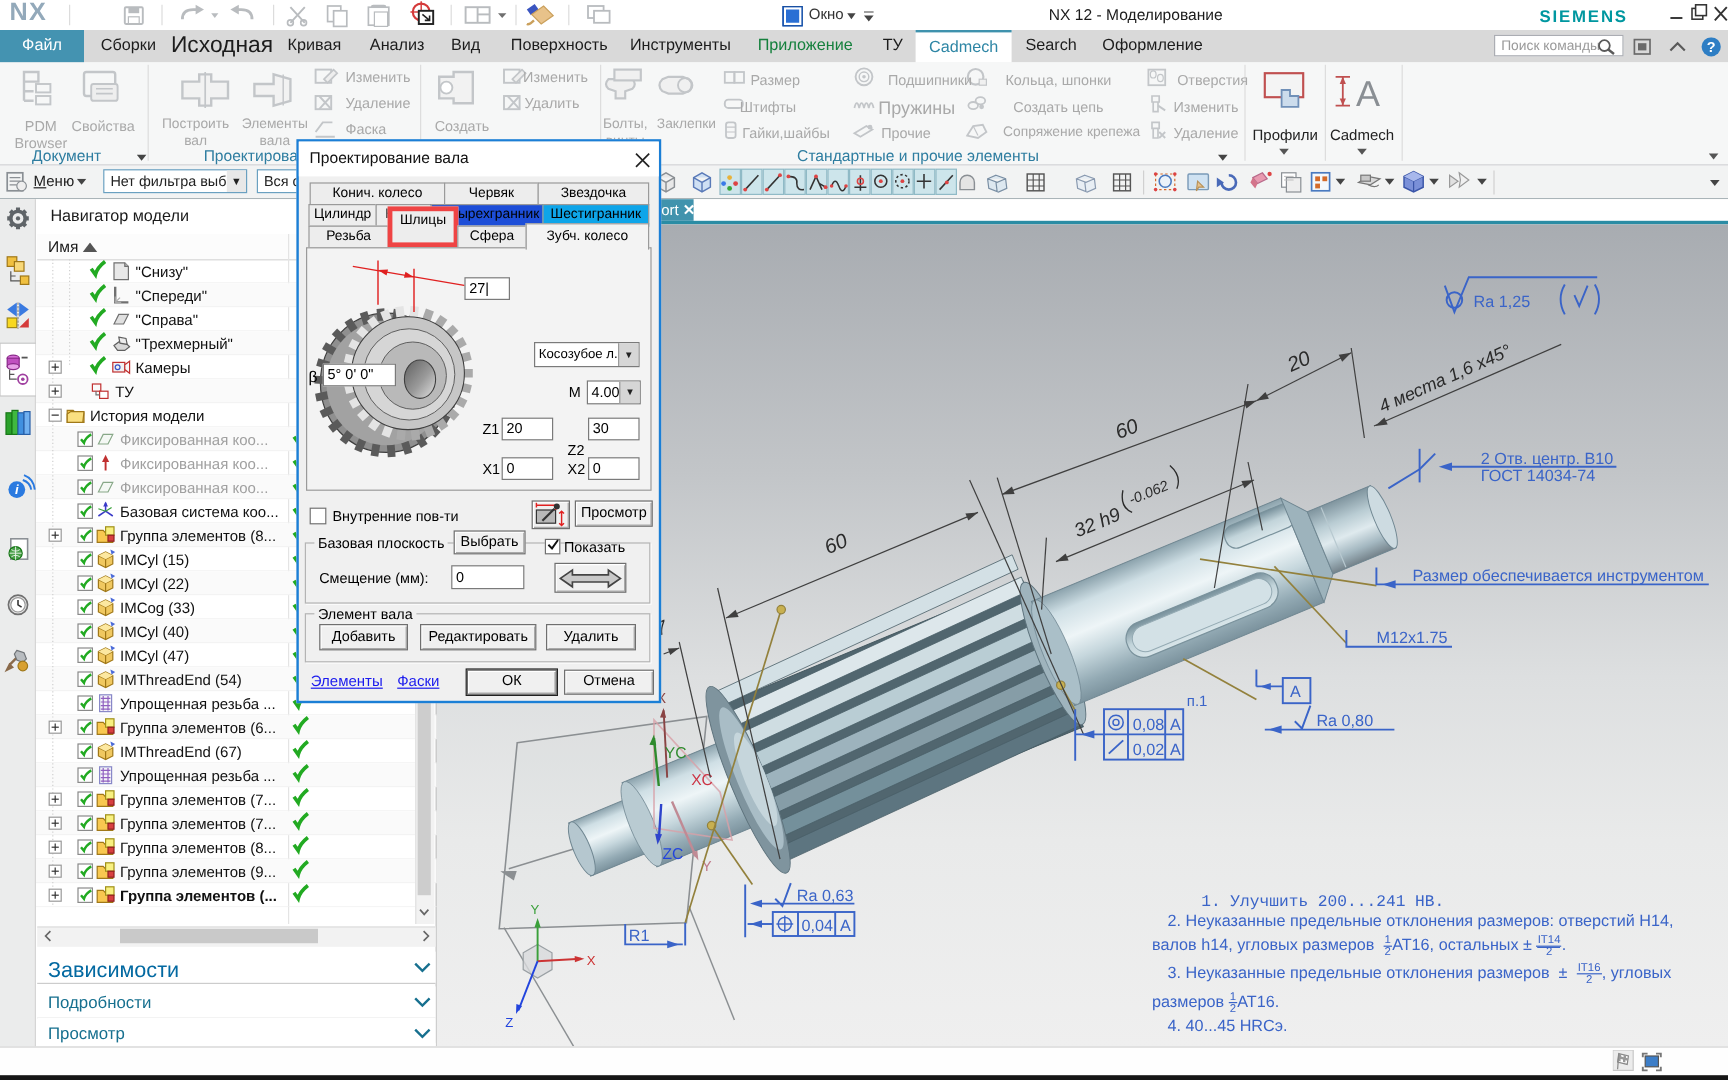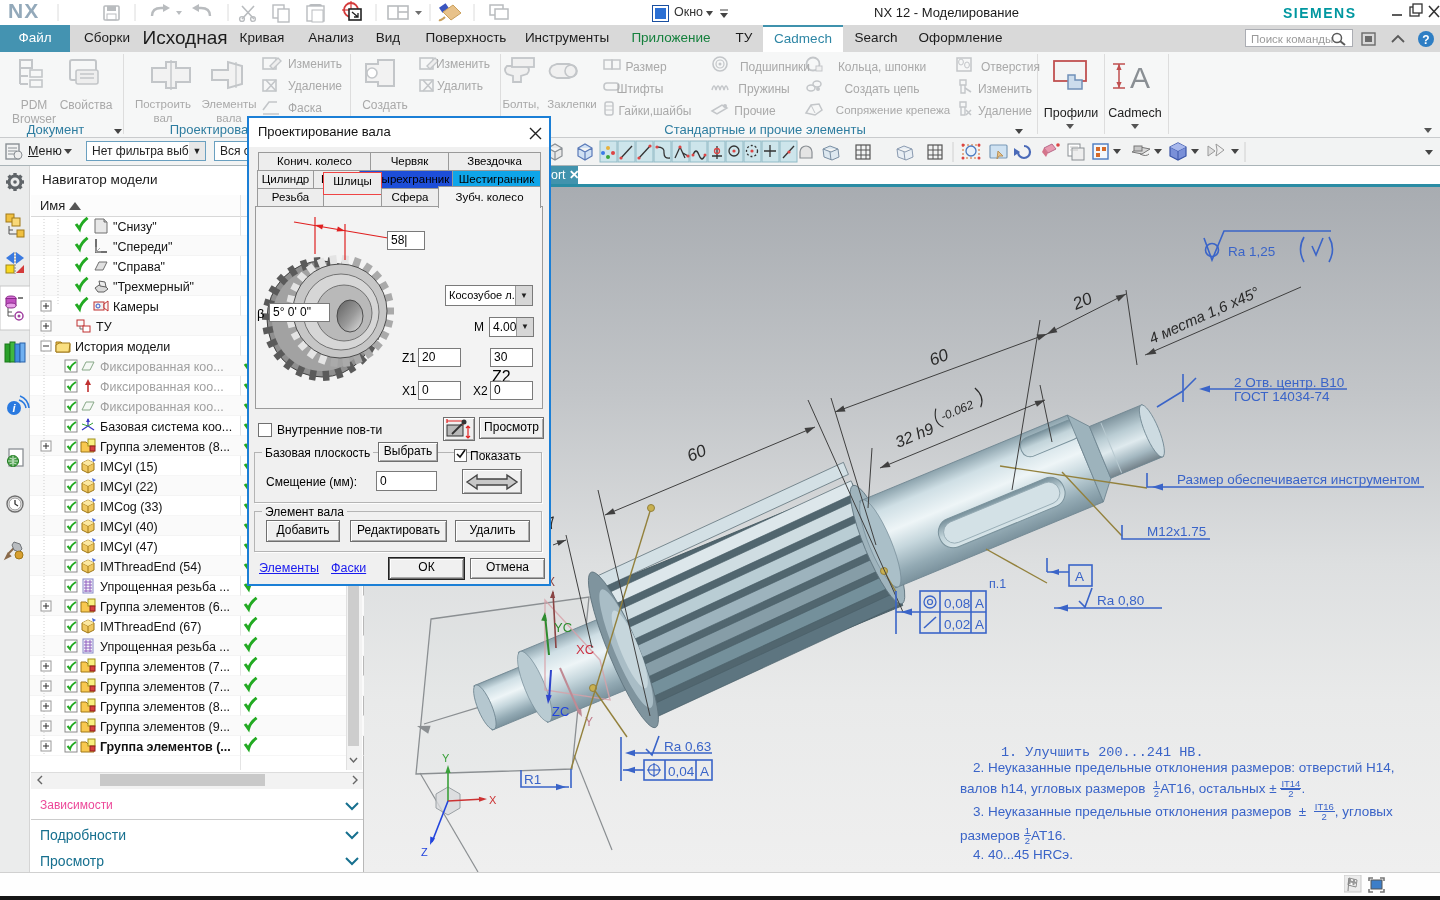--- a/index.html
+++ b/index.html
@@ -174,21 +174,21 @@
 <div class="abs" style="left:330px;top:46px;width:110px;font-size:12px;color:#a9a9a9;text-align:center;white-space:nowrap;">Создать</div>
 <div class="abs" style="left:418px;top:5px;width:90px;font-size:12px;color:#a9a9a9;text-align:center;white-space:nowrap;">Изменить</div>
 <div class="abs" style="left:418px;top:27px;width:84px;font-size:12px;color:#a9a9a9;text-align:center;white-space:nowrap;">Удалить</div>
 <div class="abs" style="left:481px;top:46px;width:80px;font-size:11.5px;color:#a9a9a9;text-align:center;white-space:nowrap;">Болты,</div>
 <div class="abs" style="left:481px;top:60px;width:80px;font-size:11.5px;color:#a9a9a9;text-align:center;white-space:nowrap;">винты</div>
 <div class="abs" style="left:532px;top:46px;width:80px;font-size:11.5px;color:#a9a9a9;text-align:center;white-space:nowrap;">Заклепки</div>
 <div class="abs" style="left:596px;top:8px;width:100px;font-size:12px;color:#a9a9a9;text-align:center;white-space:nowrap;">Размер</div>
 <div class="abs" style="left:596px;top:30px;width:88px;font-size:12px;color:#a9a9a9;text-align:center;white-space:nowrap;">Штифты</div>
 <div class="abs" style="left:596px;top:52px;width:118px;font-size:12px;color:#a9a9a9;text-align:center;white-space:nowrap;">Гайки,шайбы</div>
 <div class="abs" style="left:720px;top:8px;width:110px;font-size:12px;color:#a9a9a9;text-align:center;white-space:nowrap;">Подшипники</div>
-<div class="abs" style="left:720px;top:30px;width:88px;font-size:12px;color:#a9a9a9;text-align:center;white-space:nowrap;">Пружины</div>
+<div class="abs" style="left:720px;top:30px;width:88px;font-size:15px;color:#a9a9a9;text-align:center;white-space:nowrap;">Пружины</div>
 <div class="abs" style="left:720px;top:52px;width:70px;font-size:12px;color:#a9a9a9;text-align:center;white-space:nowrap;">Прочие</div>
 <div class="abs" style="left:817px;top:8px;width:130px;font-size:12px;color:#a9a9a9;text-align:center;white-space:nowrap;">Кольца, шпонки</div>
 <div class="abs" style="left:822px;top:30px;width:120px;font-size:12px;color:#a9a9a9;text-align:center;white-space:nowrap;">Создать цепь</div>
 <div class="abs" style="left:808px;top:52px;width:170px;font-size:11.5px;color:#a9a9a9;text-align:center;white-space:nowrap;">Сопряжение крепежа</div>
 <div class="abs" style="left:963px;top:8px;width:95px;font-size:12px;color:#a9a9a9;text-align:center;white-space:nowrap;">Отверстия</div>
 <div class="abs" style="left:961px;top:30px;width:88px;font-size:12px;color:#a9a9a9;text-align:center;white-space:nowrap;">Изменить</div>
 <div class="abs" style="left:961px;top:52px;width:88px;font-size:12px;color:#a9a9a9;text-align:center;white-space:nowrap;">Удаление</div>
 <div class="abs" style="left:1031px;top:54px;width:80px;font-size:12.5px;color:#222;text-align:center;white-space:nowrap;">Профили</div>
 <div class="abs" style="left:1095px;top:54px;width:80px;font-size:12.5px;color:#222;text-align:center;white-space:nowrap;">Cadmech</div>
 <div class="abs" style="left:13px;top:70px;width:85px;font-size:13px;color:#2e7da0;text-align:center;">Документ</div>
@@ -674,21 +674,21 @@
   </svg>
 <div class="abs" style="left:31px;top:772px;width:332px;height:16px;background:#f2f2f2;border-top:1px solid #ddd;"></div>
 <svg class="abs" style="left:33px;top:772px" width="14" height="16">
     <path d="M9 4 l-4 4 4 4" fill="none" stroke="#666" stroke-width="1.4"></path>
   </svg>
 <div class="abs" style="left:100px;top:774px;width:165px;height:12px;background:#c9c9c9;"></div>
 <svg class="abs" style="left:348px;top:772px" width="14" height="16">
     <path d="M5 4 l4 4 -4 4" fill="none" stroke="#666" stroke-width="1.4"></path>
   </svg>
 <div class="abs" style="left:31px;top:793px;width:332px;height:26px;background:#fff;border-bottom:1px solid #ccc;"></div>
-<div class="abs" style="left:40px;top:798px;font-size:12px;color:#ec4899;">Зависимости</div>
+<div class="abs" style="left:40px;top:798px;font-size:18px;color:#0369a1;">Зависимости</div>
 <svg class="abs" style="left:344px;top:801px" width="16" height="12">
     <path d="M2 2 l6 6 6 -6" fill="none" stroke="#17708f" stroke-width="2"></path>
   </svg>
 <div class="abs" style="left:31px;top:822px;width:332px;height:26px;background:#fff;border-bottom:1px solid #ccc;"></div>
 <div class="abs" style="left:40px;top:827px;font-size:14px;color:#17708f;">Подробности</div>
 <svg class="abs" style="left:344px;top:830px" width="16" height="12">
     <path d="M2 2 l6 6 6 -6" fill="none" stroke="#17708f" stroke-width="2"></path>
   </svg>
 <div class="abs" style="left:31px;top:848px;width:332px;height:26px;background:#fff;border-bottom:1px solid #ccc;"></div>
 <div class="abs" style="left:40px;top:853px;font-size:14px;color:#17708f;">Просмотр</div>
@@ -913,21 +913,21 @@
     <path d="M2 2 L13 13 M13 2 L2 13" stroke="#222" stroke-width="1.4"></path>
   </svg>
 <div class="abs" style="left:258px;top:152px;width:113px;height:19px;background:#ededed;border:1px solid #9a9a9a;box-sizing:border-box;z-index:52;font-size:11.5px;text-align:center;line-height:17px;color:#000;">Конич. колесо</div>
 <div class="abs" style="left:370px;top:152px;width:79px;height:19px;background:#ededed;border:1px solid #9a9a9a;box-sizing:border-box;z-index:52;font-size:11.5px;text-align:center;line-height:17px;color:#000;">Червяк</div>
 <div class="abs" style="left:448px;top:152px;width:93px;height:19px;background:#ededed;border:1px solid #9a9a9a;box-sizing:border-box;z-index:52;font-size:11.5px;text-align:center;line-height:17px;color:#000;">Звездочка</div>
 <div class="abs" style="left:257px;top:170px;width:57px;height:19px;background:#ededed;border:1px solid #9a9a9a;box-sizing:border-box;z-index:52;font-size:11.5px;text-align:center;line-height:17px;color:#000;">Цилиндр</div>
 <div class="abs" style="left:313px;top:170px;width:47px;height:19px;background:#ededed;border:1px solid #9a9a9a;box-sizing:border-box;z-index:52;font-size:11.5px;text-align:center;line-height:17px;color:#000;">Конус</div>
 <div class="abs" style="left:359px;top:170px;width:94px;height:19px;background:#1d4ed8;border:1px solid #9a9a9a;box-sizing:border-box;z-index:52;font-size:11.5px;text-align:center;line-height:17px;color:#000;">Четырехгранник</div>
 <div class="abs" style="left:452px;top:170px;width:89px;height:19px;background:#0ea5e9;border:1px solid #9a9a9a;box-sizing:border-box;z-index:52;font-size:11.5px;text-align:center;line-height:17px;color:#000;">Шестигранник</div>
 <div class="abs" style="left:257px;top:188px;width:67px;height:19px;background:#ededed;border:1px solid #9a9a9a;box-sizing:border-box;z-index:52;font-size:11.5px;text-align:center;line-height:17px;color:#000;">Резьба</div>
-<div class="abs" style="left:323px;top:172px;width:59px;height:23px;background:#ededed;border:1px solid #ef4444;box-sizing:border-box;z-index:52;font-size:11.5px;text-align:center;line-height:17px;color:#000;">Шлицы</div>
+<div class="abs" style="left:323px;top:172px;width:59px;height:34px;background:#ededed;border:4px solid #ef4444;box-sizing:border-box;z-index:52;font-size:11.5px;text-align:center;line-height:17px;color:#000;">Шлицы</div>
 <div class="abs" style="left:381px;top:188px;width:58px;height:19px;background:#ededed;border:1px solid #9a9a9a;box-sizing:border-box;z-index:52;font-size:11.5px;text-align:center;line-height:17px;color:#000;">Сфера</div>
 <div class="abs" style="left:438px;top:186px;width:103px;height:22px;background:#f3f3f3;border:1px solid #9a9a9a;border-bottom:none;box-sizing:border-box;z-index:54;font-size:11.5px;text-align:center;line-height:20px;color:#000;">Зубч. колесо</div>
 <div class="abs" style="left:255px;top:206px;width:288px;height:203px;background:#f3f3f3;border:1px solid #9a9a9a;box-sizing:border-box;z-index:52;"></div>
 <svg class="abs" style="left:255px;top:206px;z-index:53" width="288" height="203" viewBox="255 206 288 203">
 <defs>
       <linearGradient id="ghole" x1="0" y1="0" x2="1" y2="1">
         <stop offset="0" stop-color="#5f5f5f"></stop>
         <stop offset="0.55" stop-color="#9a9a9a"></stop>
         <stop offset="1" stop-color="#e2e2e2"></stop>
       </linearGradient>
@@ -991,29 +991,29 @@
 <circle cx="344" cy="313" r="28" fill="#b9b9b9" stroke="#5a5a5a" stroke-width="0.8"></circle>
 <ellipse cx="350" cy="316" rx="13" ry="16" fill="url(#ghole)" stroke="#3f3f3f" stroke-width="0.9"></ellipse>
 <g stroke="#e02020" stroke-width="1.2" fill="none">
 <line x1="294" y1="222" x2="388" y2="238"></line>
 <line x1="315" y1="217" x2="315" y2="254"></line>
 <line x1="345" y1="224" x2="345" y2="260"></line>
 </g>
 <polygon points="315.0,225.0 322.1,229.5 323.4,224.6" fill="#e02020"></polygon>
 <polygon points="345.0,231.0 337.9,226.5 336.6,231.4" fill="#e02020"></polygon>
 </svg>
-<div class="inp" style="left:387px;top:231px;width:38px;height:19px;box-sizing:border-box;font-size:12px;line-height:17px;padding-left:3px;z-index:54;">58|</div>
+<div class="inp" style="left:387px;top:231px;width:38px;height:19px;box-sizing:border-box;font-size:12px;line-height:17px;padding-left:3px;z-index:54;">27|</div>
 <div class="lbl" style="left:257px;top:306px;font-size:13px;z-index:53;">β</div>
 <div class="inp" style="left:269px;top:303px;width:61px;height:19px;box-sizing:border-box;font-size:12px;line-height:17px;padding-left:3px;z-index:54;">5° 0' 0"</div>
 <div class="inp" style="left:445px;top:285px;width:88px;height:21px;box-sizing:border-box;font-size:11px;line-height:19px;padding-left:3px;z-index:54;">Косозубое л.<span style="position:absolute;right:0;top:0;width:16px;height:19px;background:#d6d6d6;border-left:1px solid #9a9a9a;text-align:center;font-size:8px;line-height:19px;color:#222;">▼</span></div>
 <div class="lbl" style="left:474px;top:320px;font-size:12px;z-index:53;">М</div>
 <div class="inp" style="left:489px;top:317px;width:45px;height:20px;box-sizing:border-box;font-size:12px;line-height:18px;padding-left:3px;z-index:54;">4.00<span style="position:absolute;right:0;top:0;width:16px;height:18px;background:#d6d6d6;border-left:1px solid #9a9a9a;text-align:center;font-size:8px;line-height:18px;color:#222;">▼</span></div>
 <div class="lbl" style="left:402px;top:351px;font-size:12px;z-index:53;">Z1</div>
 <div class="inp" style="left:418px;top:348px;width:43px;height:19px;box-sizing:border-box;font-size:12px;line-height:17px;padding-left:3px;z-index:54;">20</div>
-<div class="lbl" style="left:473px;top:368px;font-size:16px;z-index:53;margin-left:19px;">Z2</div>
+<div class="lbl" style="left:473px;top:368px;font-size:12px;z-index:53;">Z2</div>
 <div class="inp" style="left:490px;top:348px;width:43px;height:19px;box-sizing:border-box;font-size:12px;line-height:17px;padding-left:3px;z-index:54;">30</div>
 <div class="lbl" style="left:402px;top:384px;font-size:12px;z-index:53;">X1</div>
 <div class="inp" style="left:418px;top:381px;width:43px;height:19px;box-sizing:border-box;font-size:12px;line-height:17px;padding-left:3px;z-index:54;">0</div>
 <div class="lbl" style="left:473px;top:384px;font-size:12px;z-index:53;">X2</div>
 <div class="inp" style="left:490px;top:381px;width:43px;height:19px;box-sizing:border-box;font-size:12px;line-height:17px;padding-left:3px;z-index:54;">0</div>
 <div class="abs" style="left:258px;top:423px;width:12px;height:12px;background:#fff;border:1px solid #707070;z-index:53;"></div>
 <div class="lbl" style="left:277px;top:423px;font-size:12px;z-index:53;">Внутренние пов-ти</div>
 <div class="btn" style="left:443px;top:417px;width:32px;height:24px;box-sizing:border-box;font-size:12px;line-height:20px;z-index:54;"></div>
 <svg class="abs" style="left:444px;top:418px;z-index:55" width="30" height="22">
     <rect x="3" y="7" width="16" height="11" fill="#b8b8b8" stroke="#333"></rect>

